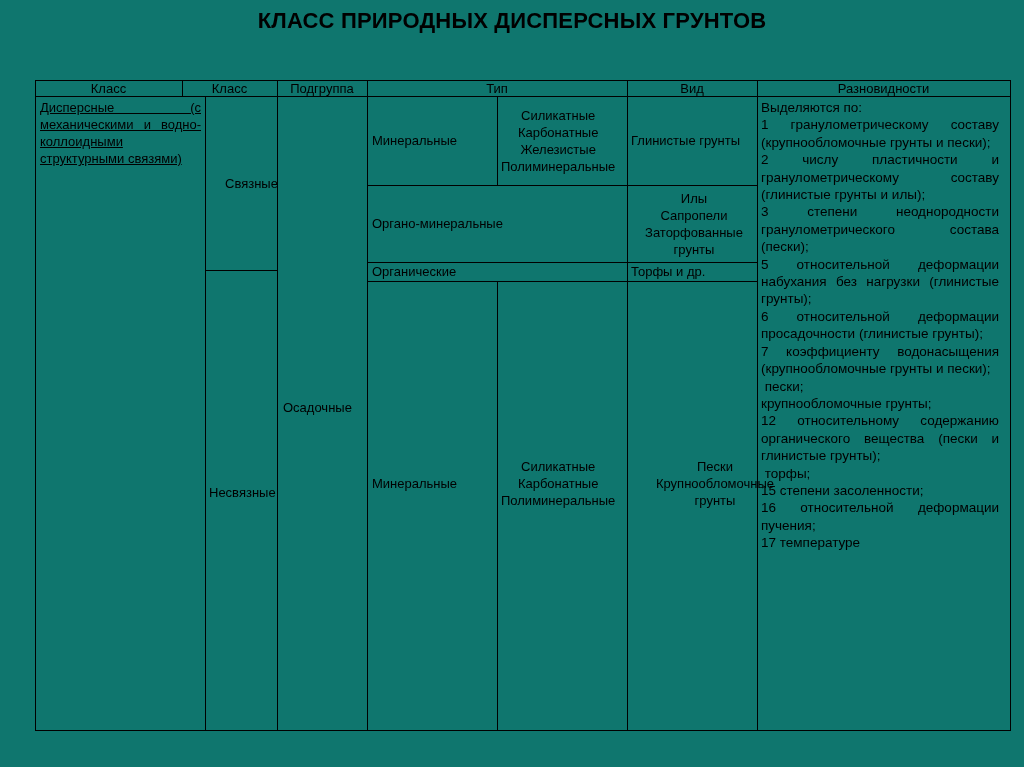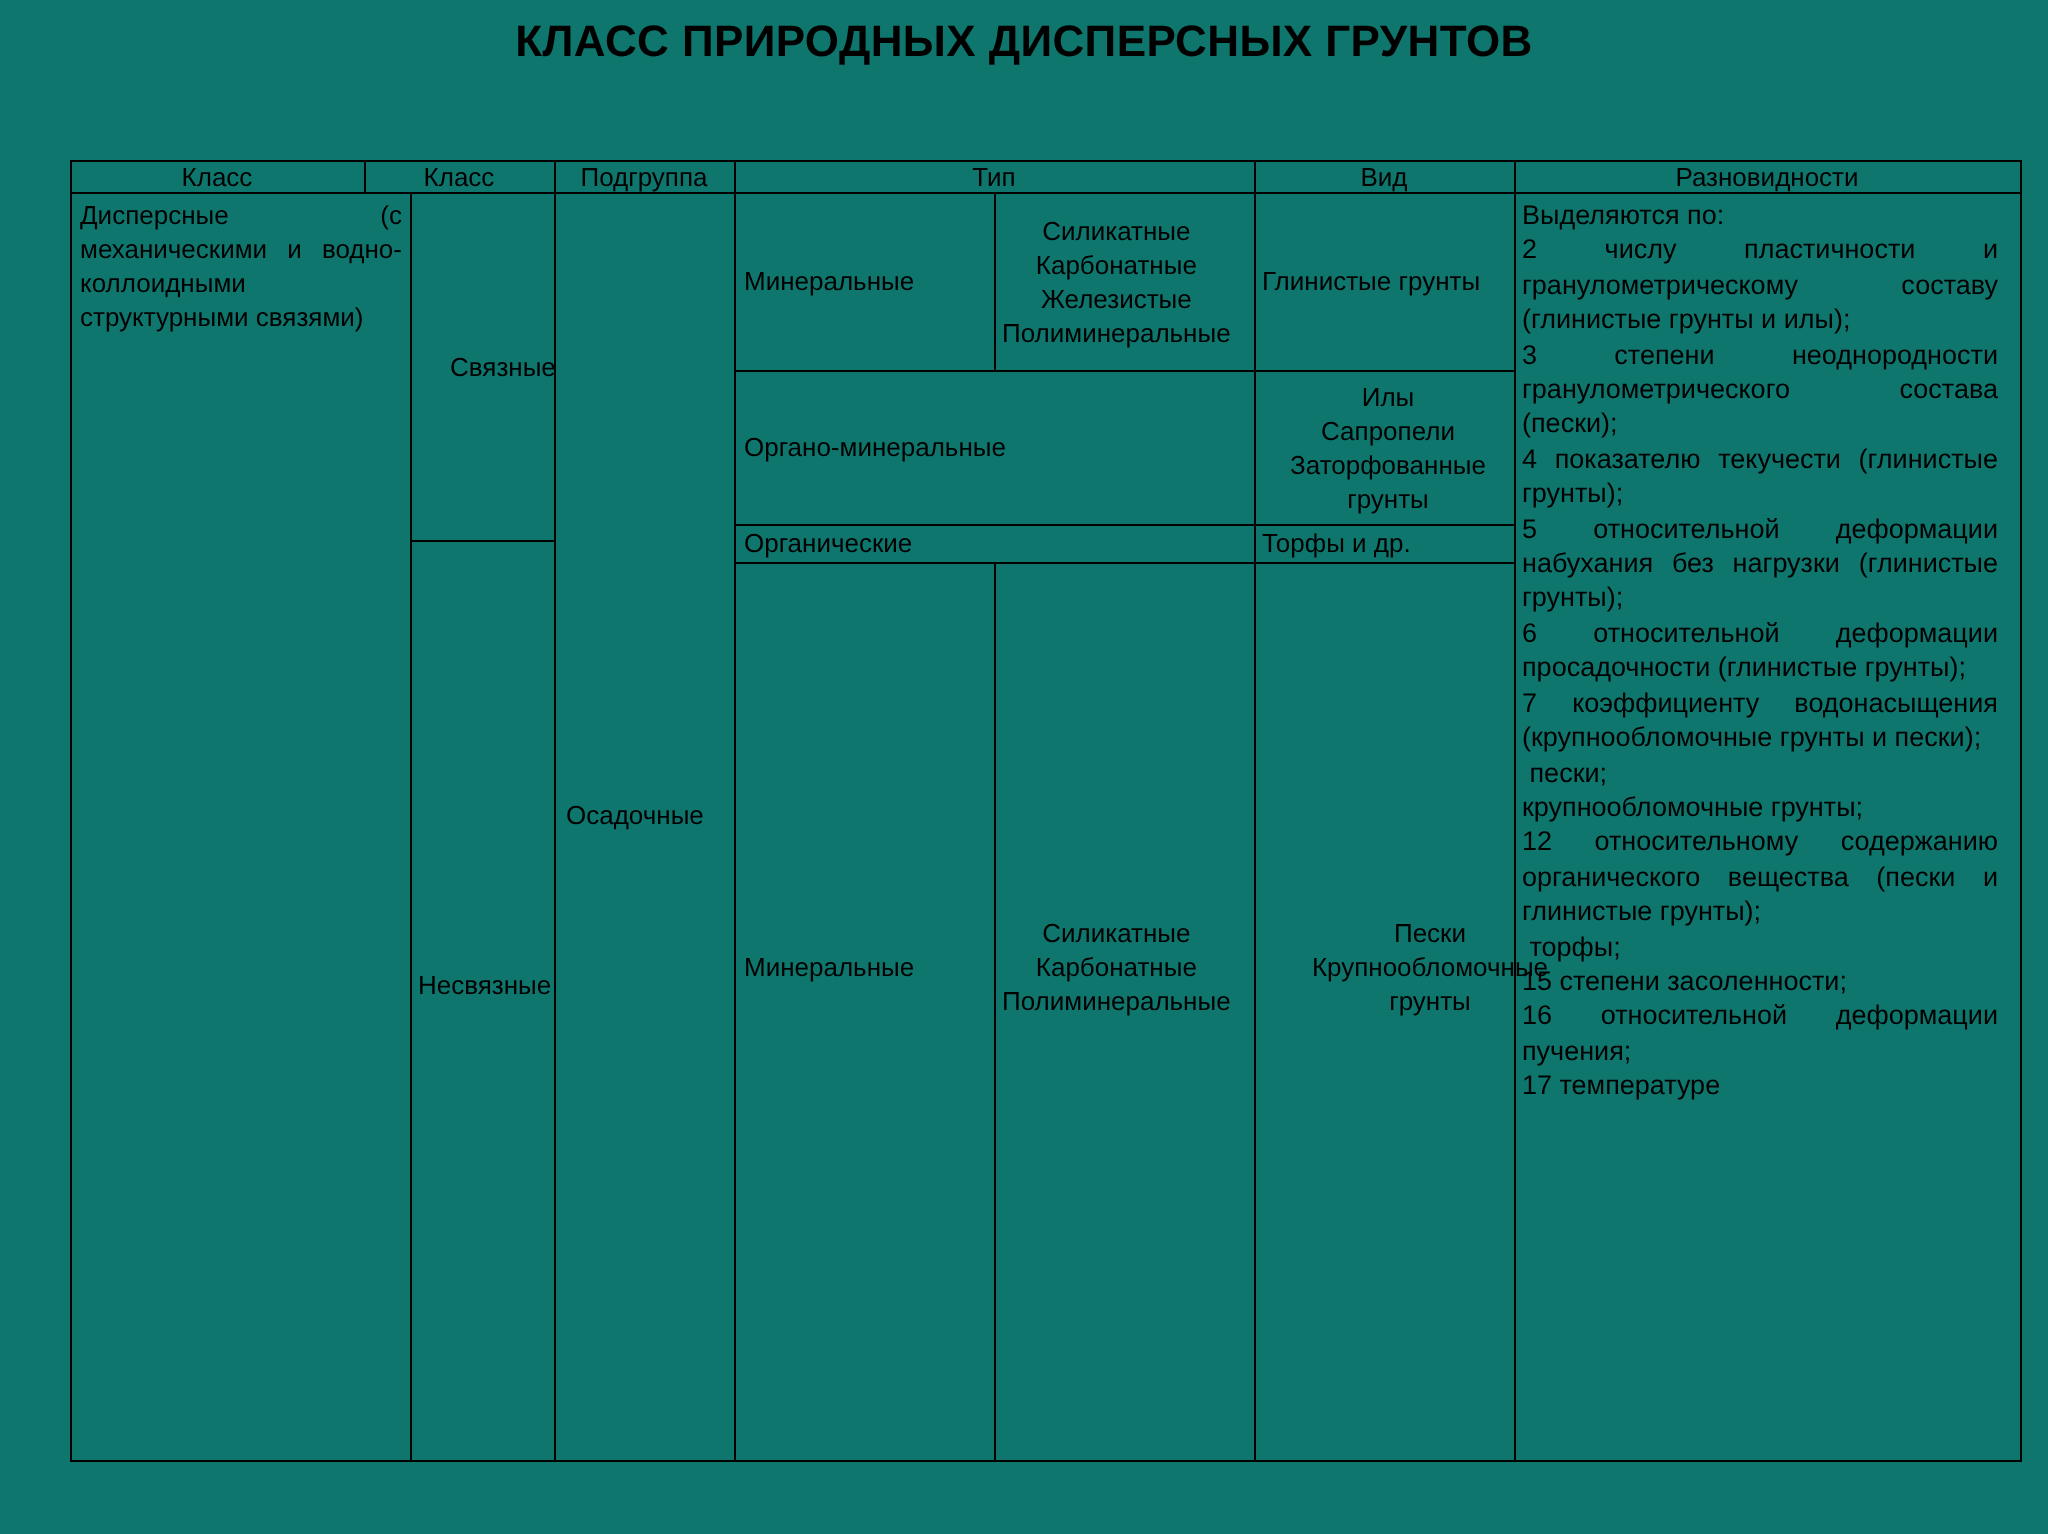--- a/index.html
+++ b/index.html
@@ -16,21 +16,21 @@
     text-align: center; font-size: 22px; font-weight: bold; letter-spacing: 0.2px;
   }
   .gl { position: absolute; background: #000; }
   .cell {
     position: absolute; box-sizing: border-box;
     font-size: 13px; line-height: 17px; color: #000;
   }
   .head { display: flex; align-items: center; justify-content: center; top: 80px; height: 17px; line-height: 14px; }
   .vc   { display: flex; align-items: center; }
   .pre  { white-space: pre-line; text-align: center; }
-  .just { text-align: justify; }
+  .just { text-align: justify; text-decoration: underline; }
   .bw   { overflow-wrap: break-word; word-break: break-word; margin-left: 24px; }
   .varieties { font-size: 13.5px; line-height: 17.4px; padding: 3px 11px 0 4px; }
   .v-par { text-align: justify; }
 </style>
 </head>
 <body>
 
 <div class="slide">
 
   <div class="title">КЛАСС ПРИРОДНЫХ ДИСПЕРСНЫХ ГРУНТОВ</div>
@@ -87,23 +87,23 @@
 
     <div class="cell vc" style="left:367px;top:281px;width:130px;height:449px;padding-left:5px;padding-bottom:44px">Минеральные</div>
     <div class="cell vc pre" style="left:497px;top:281px;width:130px;height:449px;padding-left:4px;padding-bottom:44px">Силикатные
 Карбонатные
 Полиминеральные</div>
     <div class="cell vc pre bw" style="left:627px;top:281px;width:130px;height:449px;padding-left:4px;padding-right:6px;padding-bottom:44px">Пески
 Крупнообломочные грунты</div>
 
     <div class="cell varieties" style="left:757px;top:96px;width:253px;height:634px">
         <div class="v-par">Выделяются по:</div>
+        <div class="v-par">1 гранулометрическому составу (крупнообломочные грунты и пески);</div>
         <div class="v-par">2 числу пластичности и гранулометрическому составу (глинистые грунты и илы);</div>
         <div class="v-par">3 степени неоднородности гранулометрического состава (пески);</div>
-        <div class="v-par">4 показателю текучести (глинистые грунты);</div>
         <div class="v-par">5 относительной деформации набухания без нагрузки (глинистые грунты);</div>
         <div class="v-par">6 относительной деформации просадочности (глинистые грунты);</div>
         <div class="v-par">7 коэффициенту водонасыщения (крупнообломочные грунты и пески);</div>
         <div class="v-par">&nbsp;пески;</div>
         <div class="v-par">крупнообломочные грунты;</div>
         <div class="v-par">12 относительному содержанию органического вещества (пески и глинистые грунты);</div>
         <div class="v-par">&nbsp;торфы;</div>
         <div class="v-par">15 степени засоленности;</div>
         <div class="v-par">16 относительной деформации пучения;</div>
         <div class="v-par">17 температуре</div>

